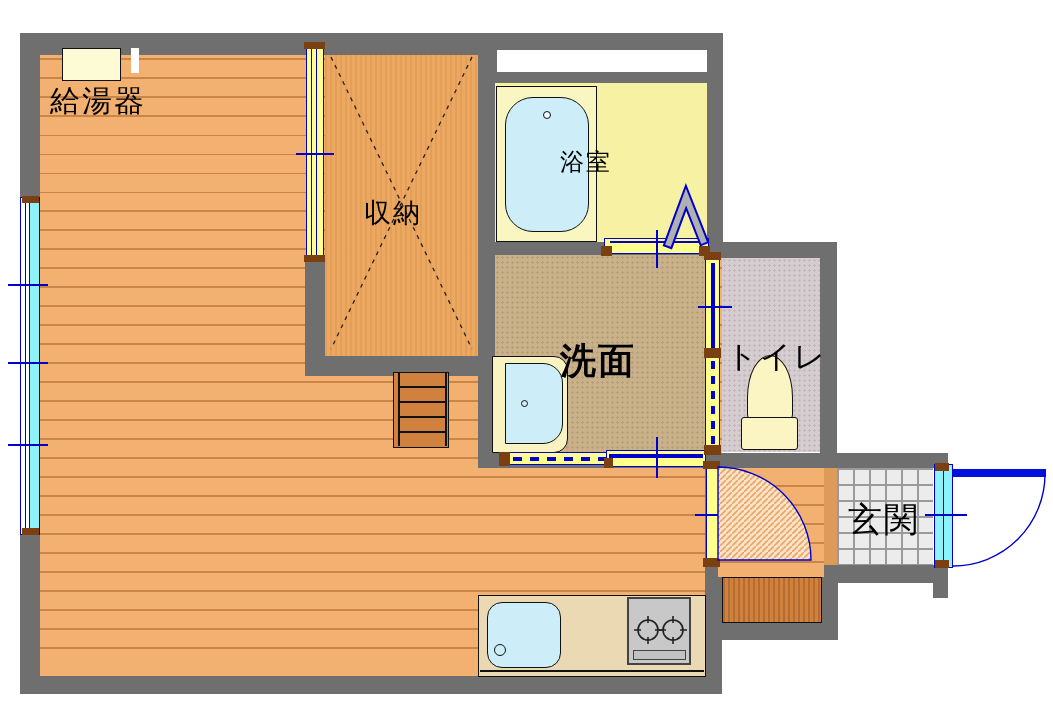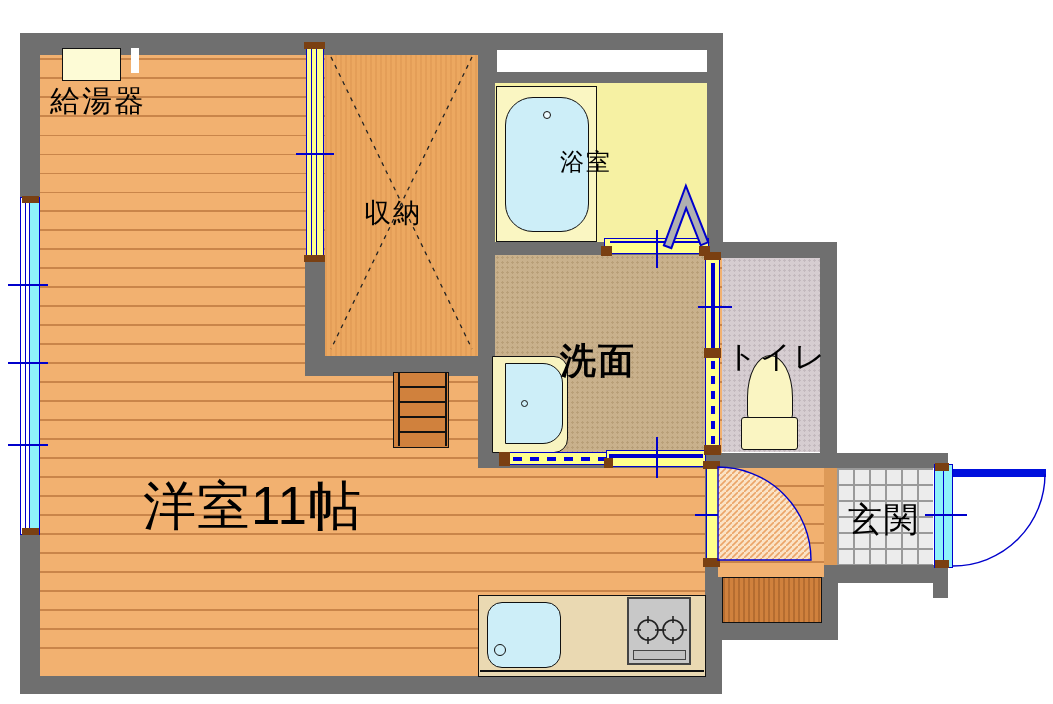--- a/index.html
+++ b/index.html
@@ -186,15 +186,14 @@
       <path d="M659 630 h7 M680 630 h7 M673 616 v7 M673 637 v7"></path>
     </g>
   </svg>
 
   <div class="label" style="left:50px;top:81px;font-size:30px;">給湯器</div>
   <div class="label" style="left:364px;top:183px;font-size:27px;margin-top:12px;">収納</div>
   <div class="label" style="left:560px;top:146px;font-size:24px;">浴室</div>
   <div class="label" style="left:560px;top:337px;font-size:36px;font-weight:bold;">洗面</div>
   <div class="label" style="left:726px;top:336px;font-size:31px;">トイレ</div>
   <div class="label" style="left:848px;top:497px;font-size:34px;">玄関</div>
-  <div class="label" style="left:143px;top:471px;font-size:53px;letter-spacing:1px;">洋室11帖</div>
 
 </div>
 
 </body></html>

